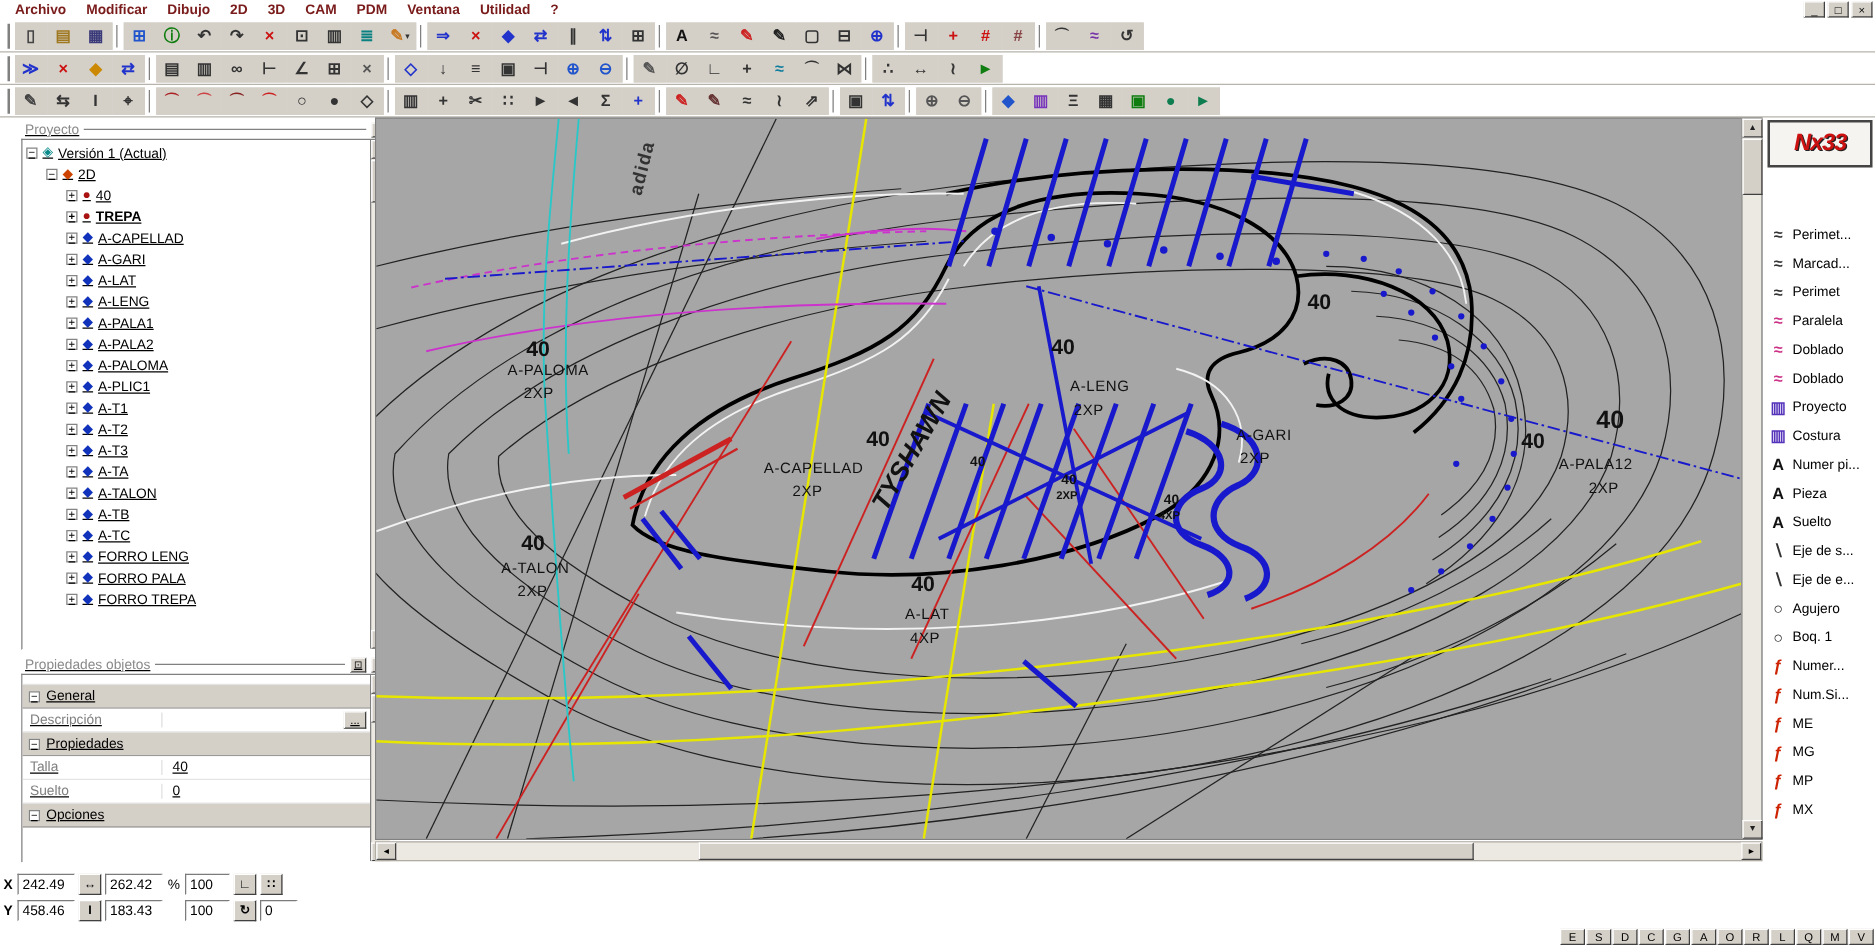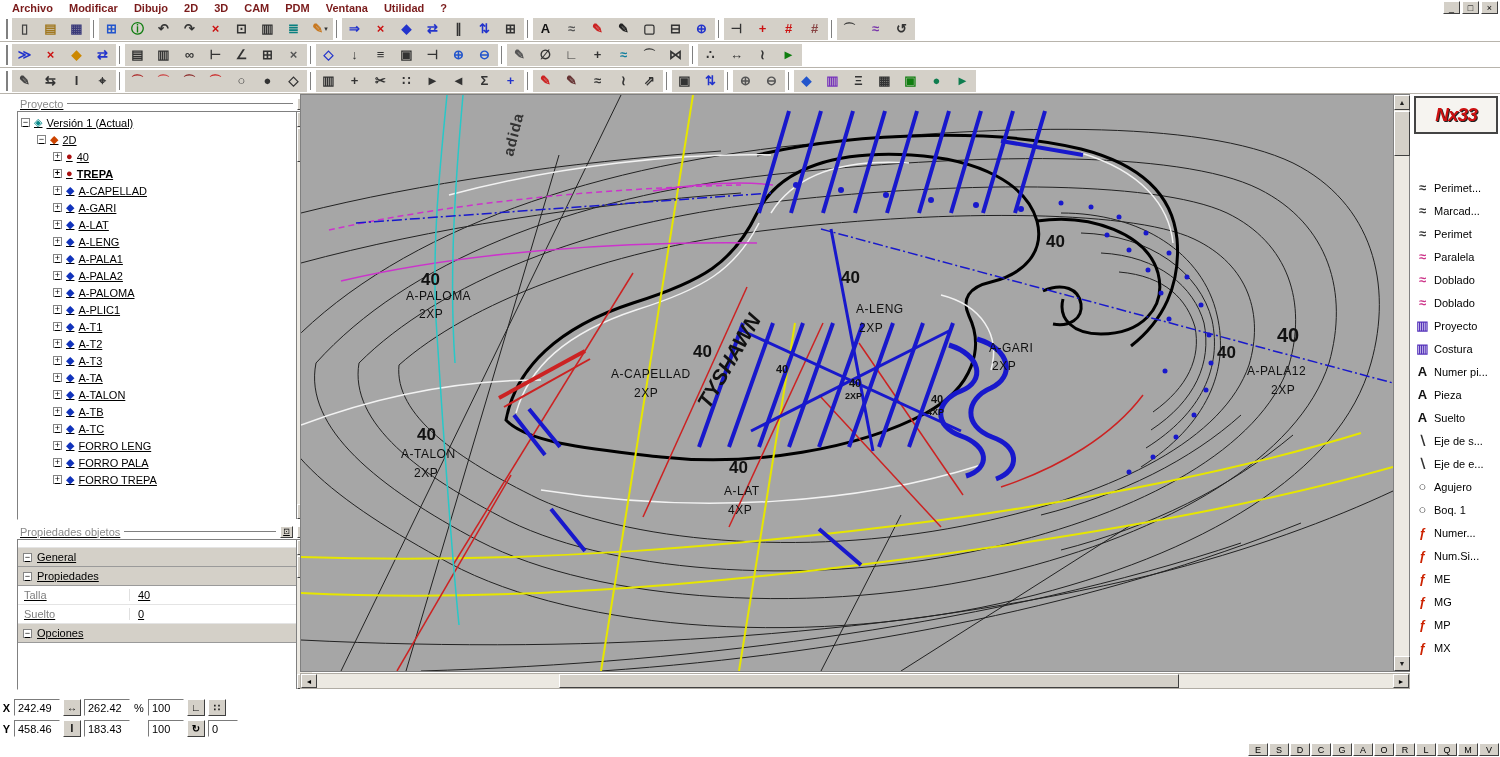--- a/index.html
+++ b/index.html
@@ -550,20 +550,27 @@
       <span class="t">Propiedades objetos</span>
       <span class="line"></span>
       <button class="pbtn">⊡</button>
       <button class="pbtn">×</button>
     </div>
     <div class="props-box">
       <div class="prop-row head"></div>
       <div class="prop-row section">
         <span class="sec-box">−</span>
         <span class="section-label">General</span>
+      </div>
+      <div class="prop-row">
+        <span class="prop-label">Descripción</span>
+        <span class="prop-value">
+          <span></span>
+          <button class="browse-btn">...</button>
+        </span>
       </div>
       <div class="prop-row section">
         <span class="sec-box">−</span>
         <span class="section-label">Propiedades</span>
       </div>
       <div class="prop-row">
         <span class="prop-label">Talla</span>
         <span class="prop-value">40</span>
       </div>
       <div class="prop-row">

